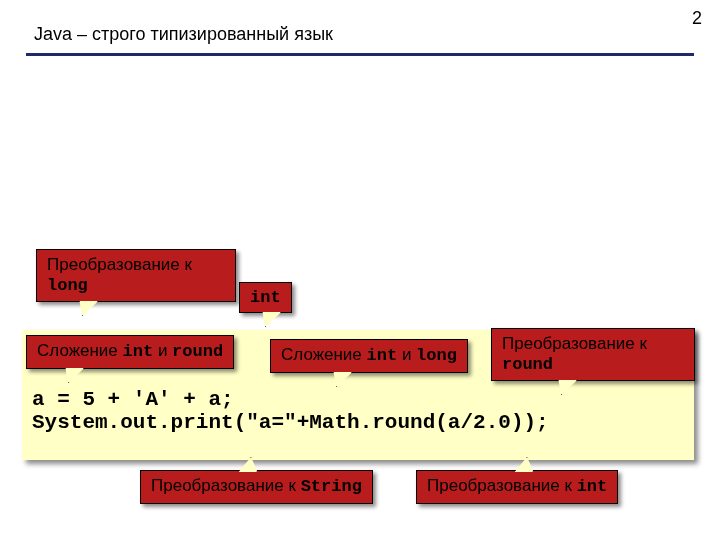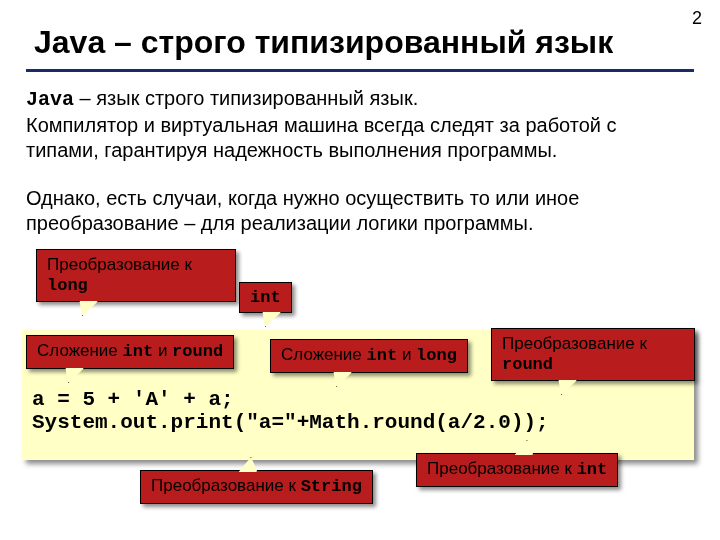--- a/index.html
+++ b/index.html
@@ -11,22 +11,22 @@
   color:#000;
   position:relative;
   overflow:hidden;
 }
 .page-number{
   position:absolute;
   top:8px;right:18px;
   font-size:18px;
 }
 .title{
-  font-size:32px;
-  font-weight:bold;
+  font-size:18px;
+  font-weight:normal;
   padding:24px 0 6px 34px;
 }
 .rule{
   margin:2px 26px 0 26px;
   border:0;border-top:3px solid #1a2a6b;
 }
 .body{
   padding:14px 26px 0 26px;
   line-height:1.28;
   position:relative;
@@ -81,38 +81,33 @@
 #c-int{left:239px;top:282px;padding:4px 10px}
 #c-int .tail{left:20px;top:100%}
 #c-intchar{left:26px;top:335px}
 #c-intchar .tail{left:36px;top:100%}
 #c-intlong{left:270px;top:339px}
 #c-intlong .tail{left:60px;top:100%}
 #c-double{left:491px;top:328px;width:182px}
 #c-double .tail{left:64px;top:100%}
 #c-string{left:140px;top:470px}
 #c-string .tail{left:100px;top:-14px}
-#c-toint{left:416px;top:453px}
+#c-toint{left:416px;top:470px}
 #c-toint .tail{left:100px;top:-14px}
 </style>
 </head>
 <body>
 
 <div class="page-number">2</div>
 
 <div class="title">Java – строго типизированный язык</div>
 <hr class="rule">
 
 <div class="body">
-  <div>
-    <span class="mono">Java</span><span> – язык строго типизированный язык.</span><br>
-    <span>Компилятор и виртуальная машина всегда следят за работой с типами, гарантируя надежность выполнения программы.</span>
-  </div>
   <div style="height:22px"></div>
-  <div>Однако, есть случаи, когда нужно осуществить то или иное преобразование – для реализации логики программы.</div>
 </div>
 
 <div class="codeblock">a = 5 + 'A' + a;
 System.out.print("a="+Math.round(a/2.0));</div>
 
 <div id="c-long" class="callout">
   <span>Преобразование к </span><br>
   <span class="mono">long</span>
   <div class="tail down"></div>
 </div>

